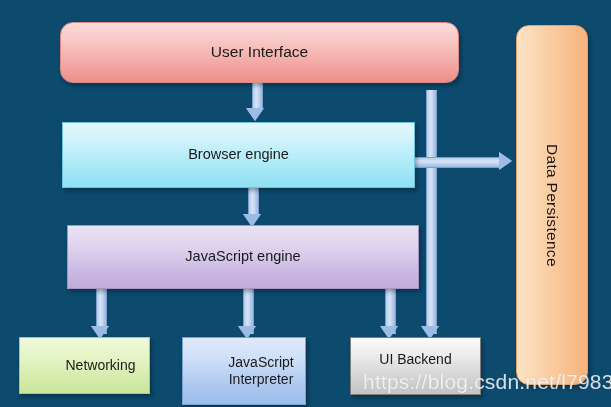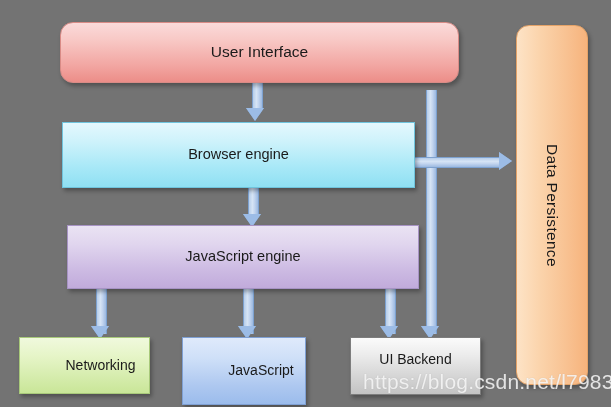--- a/index.html
+++ b/index.html
@@ -4,21 +4,21 @@
 <style>
   html, body {
     margin: 0;
     padding: 0;
     background: #ffffff;
   }
   #canvas {
     position: relative;
     width: 611px;
     height: 407px;
-    background: #737373;
+    background: #0c4a6e;
     overflow: hidden;
     font-family: "Liberation Sans", sans-serif;
   }
 
   
   .node {
     position: absolute;
     box-sizing: border-box;
     display: flex;
     align-items: center;
@@ -206,20 +206,21 @@
   <div class="node" id="node-rendering">
     <span>JavaScript engine</span>
   </div>
 
   <div class="node" id="node-networking">
     <span>Networking</span>
   </div>
 
   <div class="node" id="node-js">
     <span class="js-line">JavaScript</span>
+    <span class="js-line">Interpreter</span>
   </div>
 
   <div class="node" id="node-uibackend">
     <span>UI Backend</span>
   </div>
 
   <div class="node" id="node-persistence">
     <span class="vert-label">Data Persistence</span>
   </div>
 

